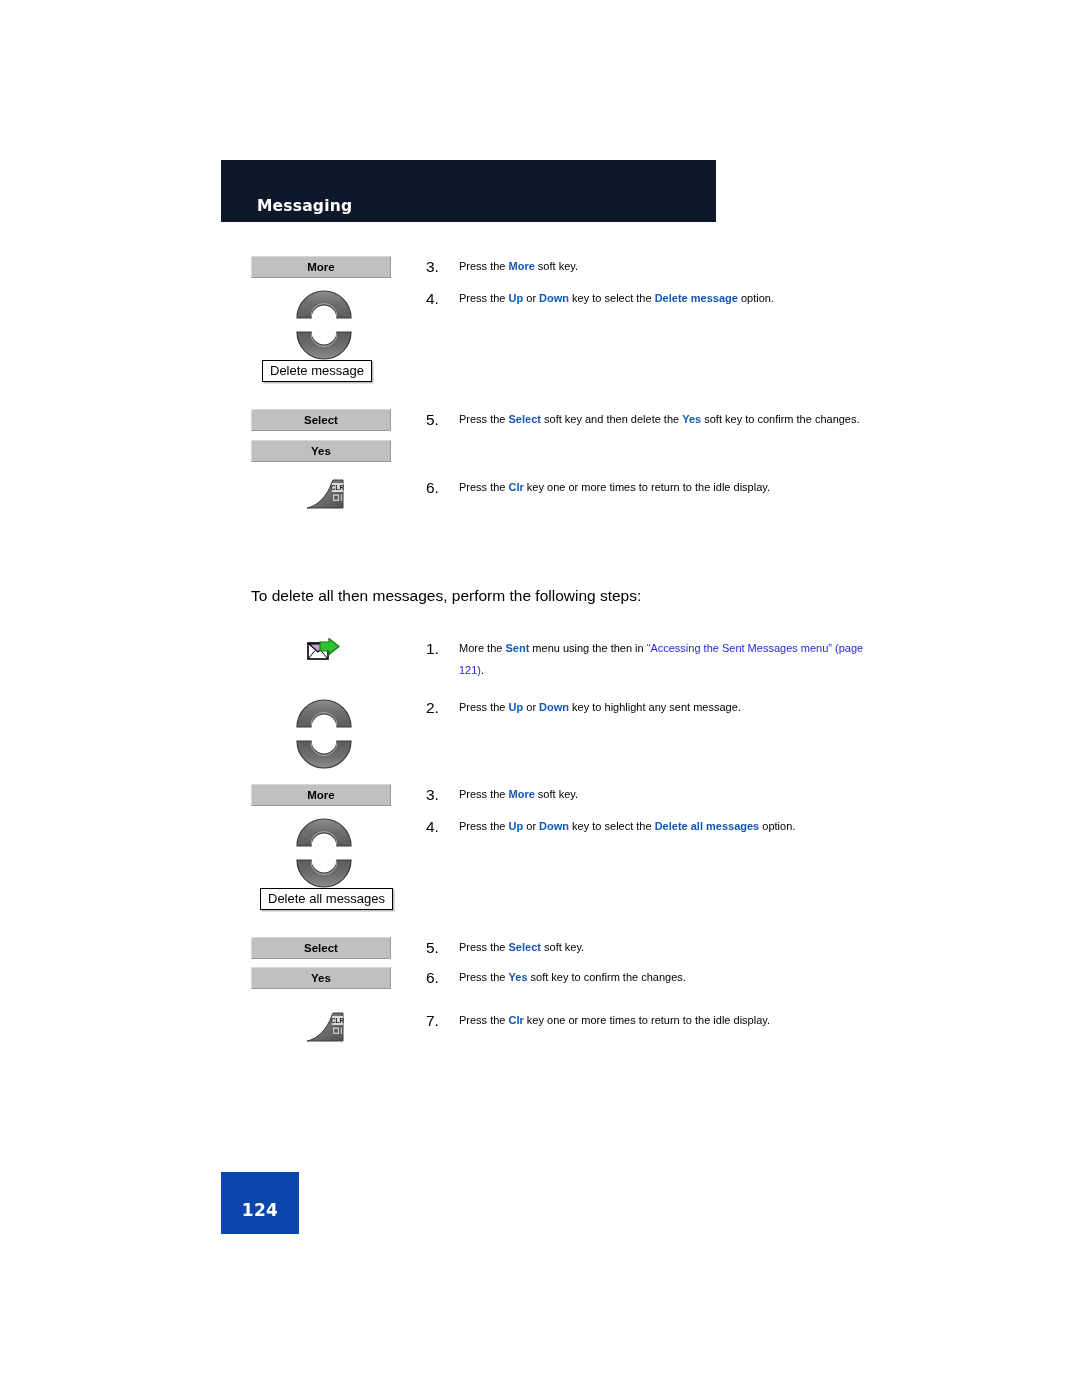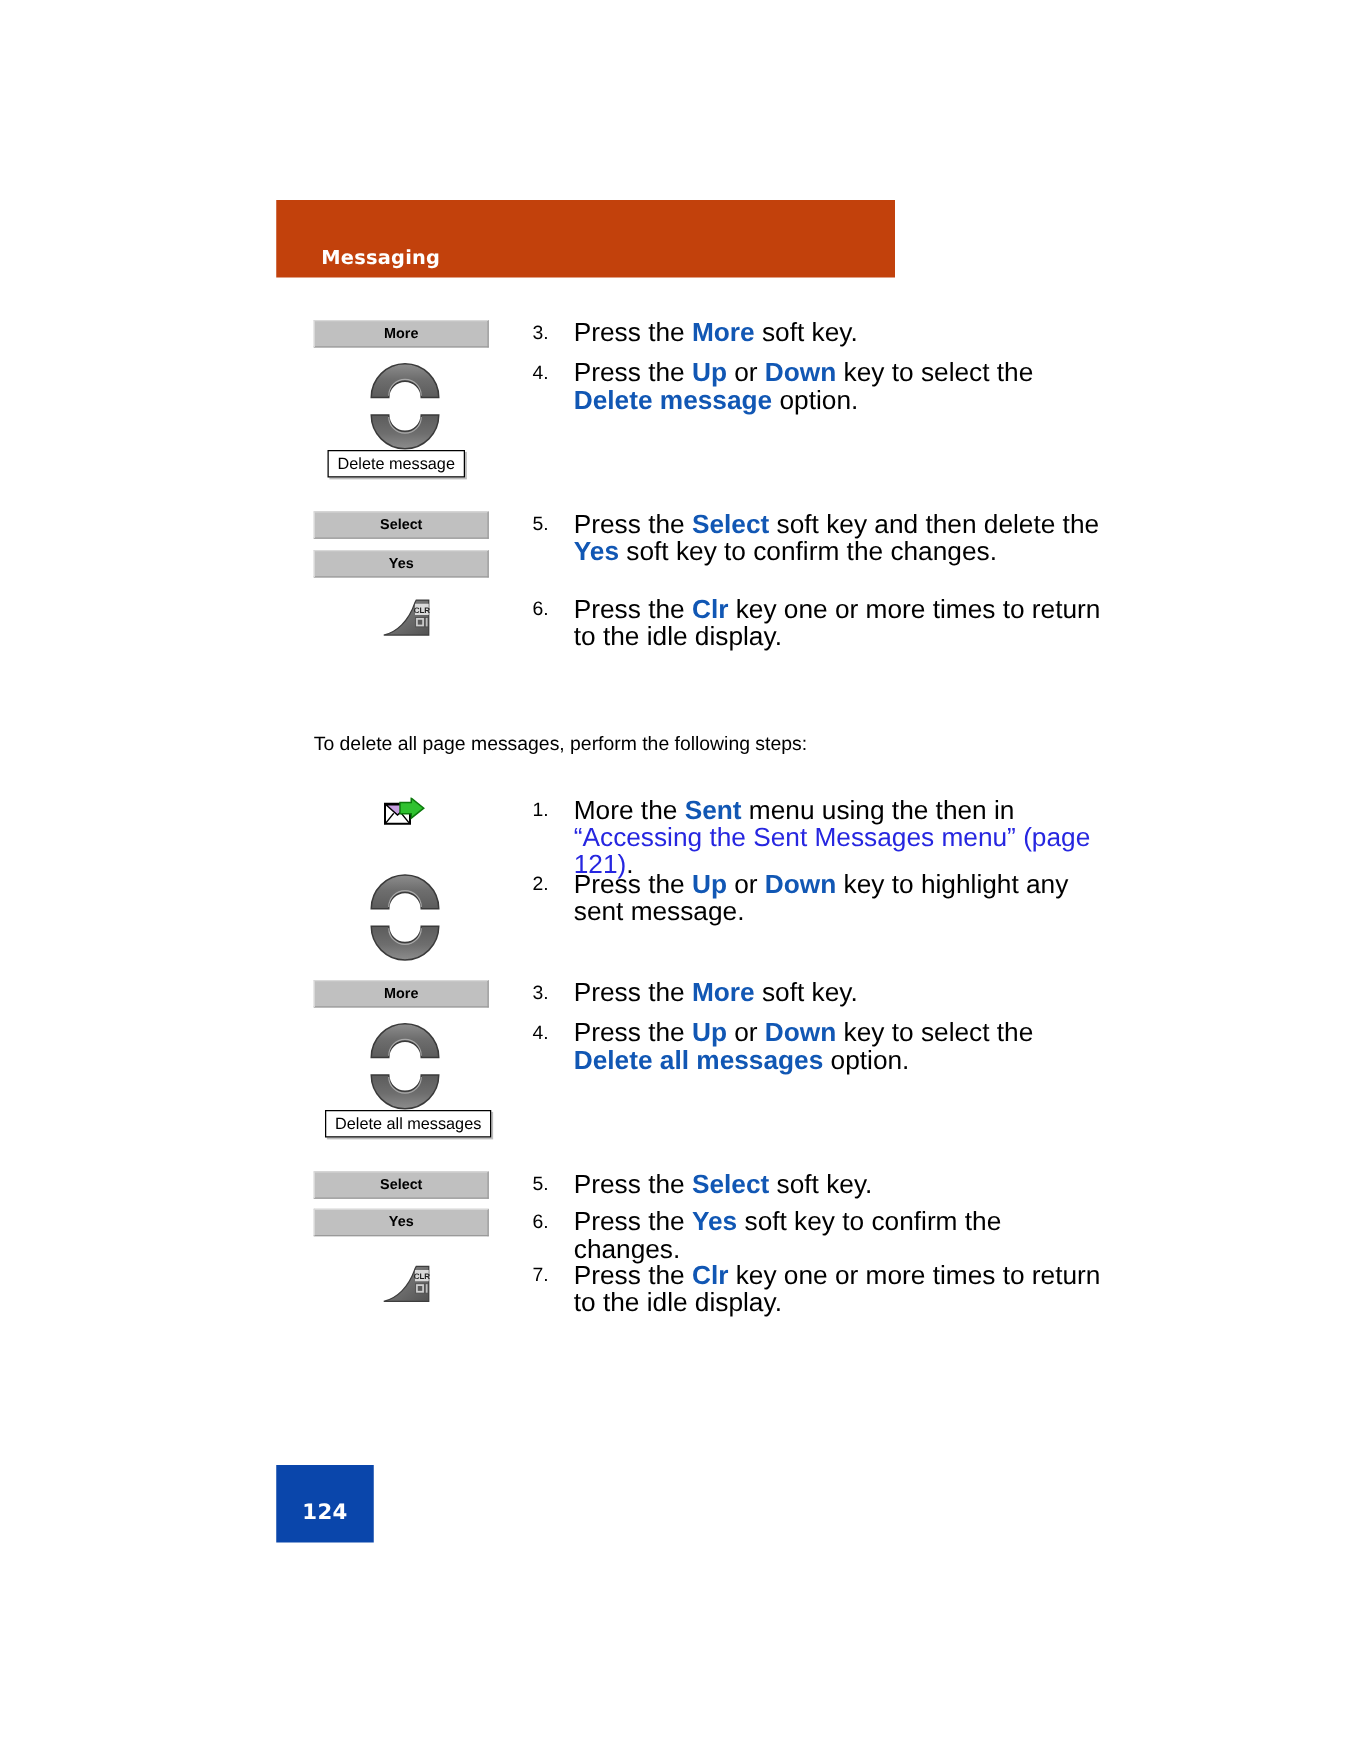--- a/index.html
+++ b/index.html
@@ -23,21 +23,21 @@
     overflow: hidden;
   }
 
   
   .header-bar {
     position: absolute;
     left: 221px;
     top: 160px;
     width: 495px;
     height: 62px;
-    background: #c2410c;
+    background: #0f172a;
   }
   .header-title {
     position: absolute;
     left: 36px;
     bottom: 7px;
     color: #ffffff;
     font-size: 15.5px;
     font-weight: bold;
     letter-spacing: 0.2px;
     font-family: "DejaVu Sans", sans-serif;
@@ -57,21 +57,21 @@
   .num-col {
     width: 33px;
     flex: 0 0 33px;
     font-size: 15.5px;
     color: #000;
     line-height: 22px;
     text-align: left;
   }
   .text-col {
     flex: 1 1 auto;
-    font-size: 21px;
+    font-size: 11px;
     line-height: 21.5px;
     color: #000;
     max-width: 420px;
   }
   .kw {
     color: #1157b4;
     font-weight: bold;
   }
   .xref {
     color: #2626e0;
@@ -257,21 +257,21 @@
           <rect x="37.2" y="17" width="2.2" height="7.5" fill="#bdbdbd" stroke="#4a4a4a" stroke-width="0.6"></rect>
         </svg>
       </div>
     </div>
     <div class="num-col">6.</div>
     <div class="text-col" style="max-width:440px;">
       <span>Press the </span><span class="kw">Clr</span><span> key one or more times to return to the idle display.</span>
     </div>
   </div>
 
-  <div class="intro-line">To delete all page messages, perform the following steps:</div>
+  <div class="intro-line">To delete all then messages, perform the following steps:</div>
 
   <div class="step-row" style="left:251px; top:638px; width:640px;">
     <div class="art-col">
       <div class="sent-icon" style="margin-left:56px;">
         <svg width="34" height="28" viewBox="0 0 34 28" aria-hidden="true">
           <rect x="1" y="5" width="20" height="16" fill="#ffffff" stroke="#000000" stroke-width="1.6"></rect>
           <path d="M1.8 5.8 L11 14 L20.2 5.8 Z" fill="#c79fe0" stroke="#000000" stroke-width="1.2"></path>
           <path d="M1.8 20.2 L8 12.6 M20.2 20.2 L14 12.6" stroke="#000000" stroke-width="1"></path>
           <path d="M13 4 L22 4 L22 0.5 L32 8.5 L22 16.5 L22 13 L13 13 Z" fill="#2fc12f" stroke="#0c7a0c" stroke-width="1.2"></path>
         </svg>

